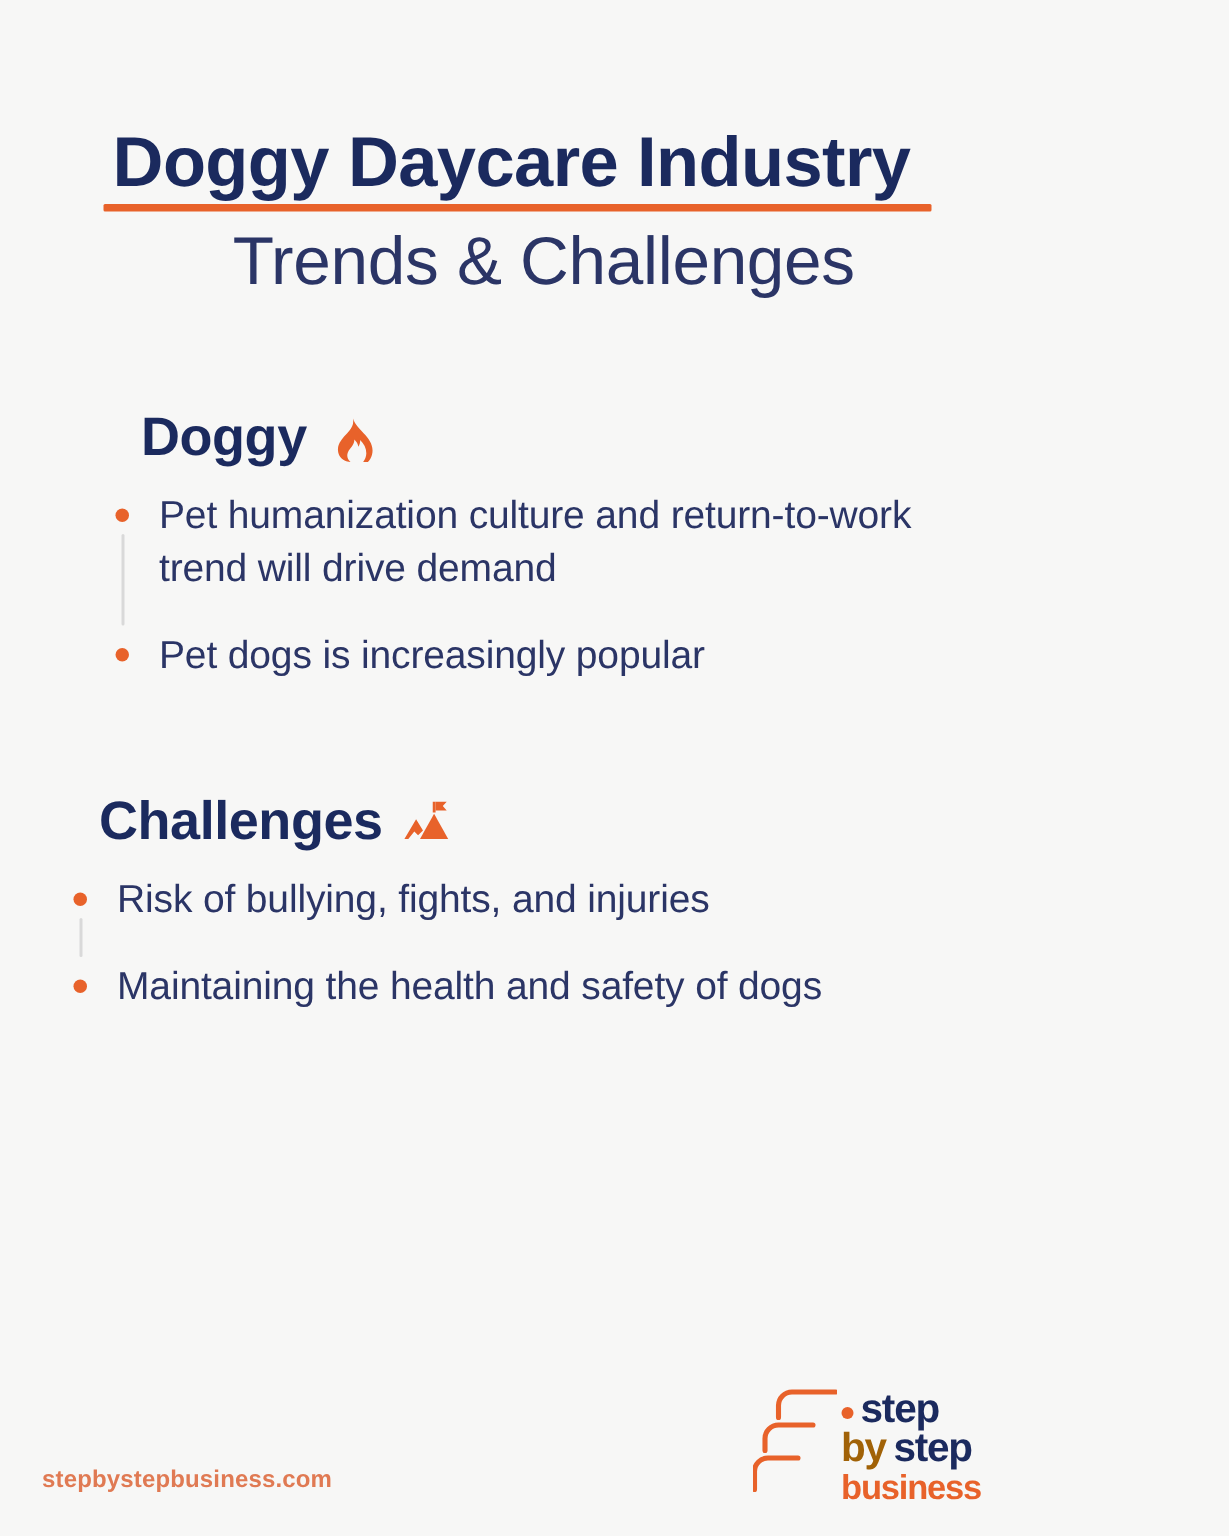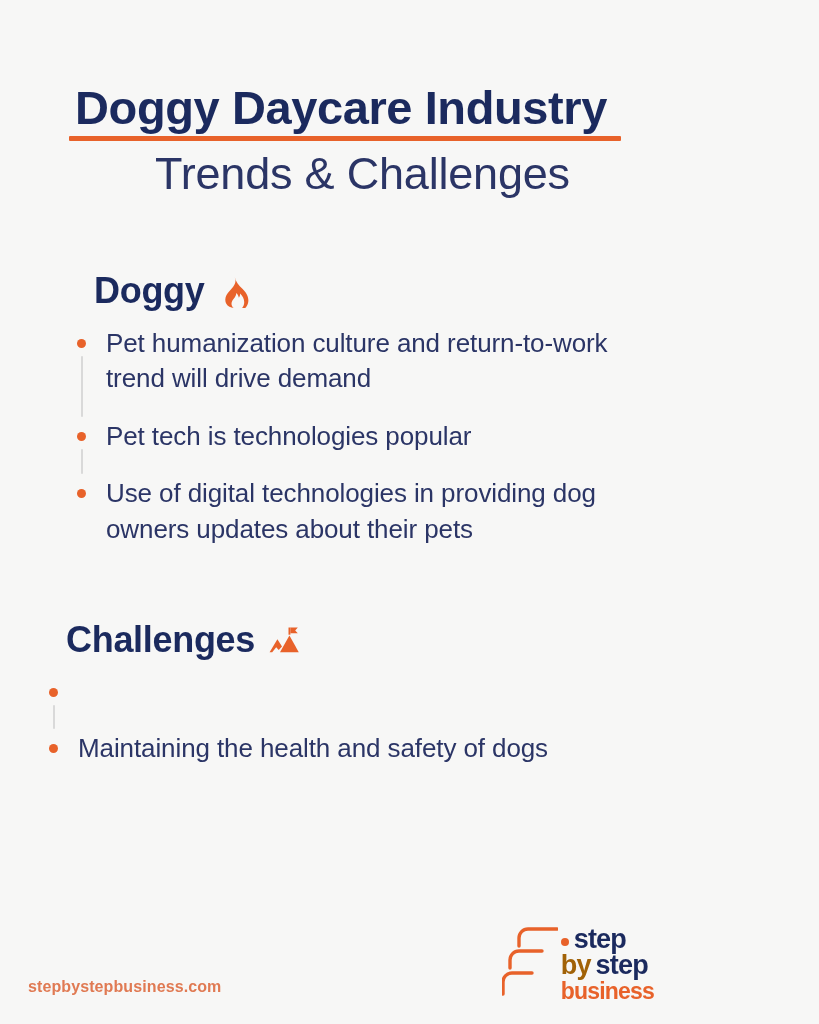--- a/index.html
+++ b/index.html
@@ -249,46 +249,42 @@
     </div>
     <ul class="bullets">
       <li class="bullet-item">
         <span class="bullet-dot"></span>
         <span class="bullet-line"></span>
         <span class="bullet-text">Pet humanization culture and return-to-work trend will drive demand</span>
       </li>
       <li class="bullet-item">
         <span class="bullet-dot"></span>
         <span class="bullet-line"></span>
-        <span class="bullet-text">Pet tech is technologies popular</span>
-      </li>
-      <li class="bullet-item">
-        <span class="bullet-dot"></span>
-        
-        <span class="bullet-text">Use of digital technologies in providing dog owners updates about their pets</span>
+        <span class="bullet-text">Pet dogs is increasingly popular</span>
       </li>
     </ul>
   </div>
 
   <div class="section section-challenges">
     <div class="section-head">
       <span class="section-title">Challenges</span>
       <span class="section-icon">
         <svg width="32" height="30" viewBox="0 0 32 30" aria-hidden="true">
           <path d="M20.5 1.5h1.9v7.2h-1.9z" fill="#e8622a"></path>
           <path d="M22.4 1.5h7.4l-2.6 2.9 2.6 2.9h-7.4z" fill="#e8622a"></path>
           <path d="M21.4 9.5l9.4 16.8H12z" fill="#e8622a"></path>
           <path d="M9.4 13.2l4.6 7.4-3.3 3.3-2.5-2.6-4 5h-2.6z" fill="#e8622a"></path>
         </svg>
       </span>
     </div>
     <ul class="bullets">
       <li class="bullet-item">
         <span class="bullet-dot"></span>
         <span class="bullet-line"></span>
+        <span class="bullet-text">Risk of bullying, fights, and injuries</span>
       </li>
       <li class="bullet-item">
         <span class="bullet-dot"></span>
         
         <span class="bullet-text">Maintaining the health and safety of dogs</span>
       </li>
     </ul>
   </div>
 
   <div class="footer">

